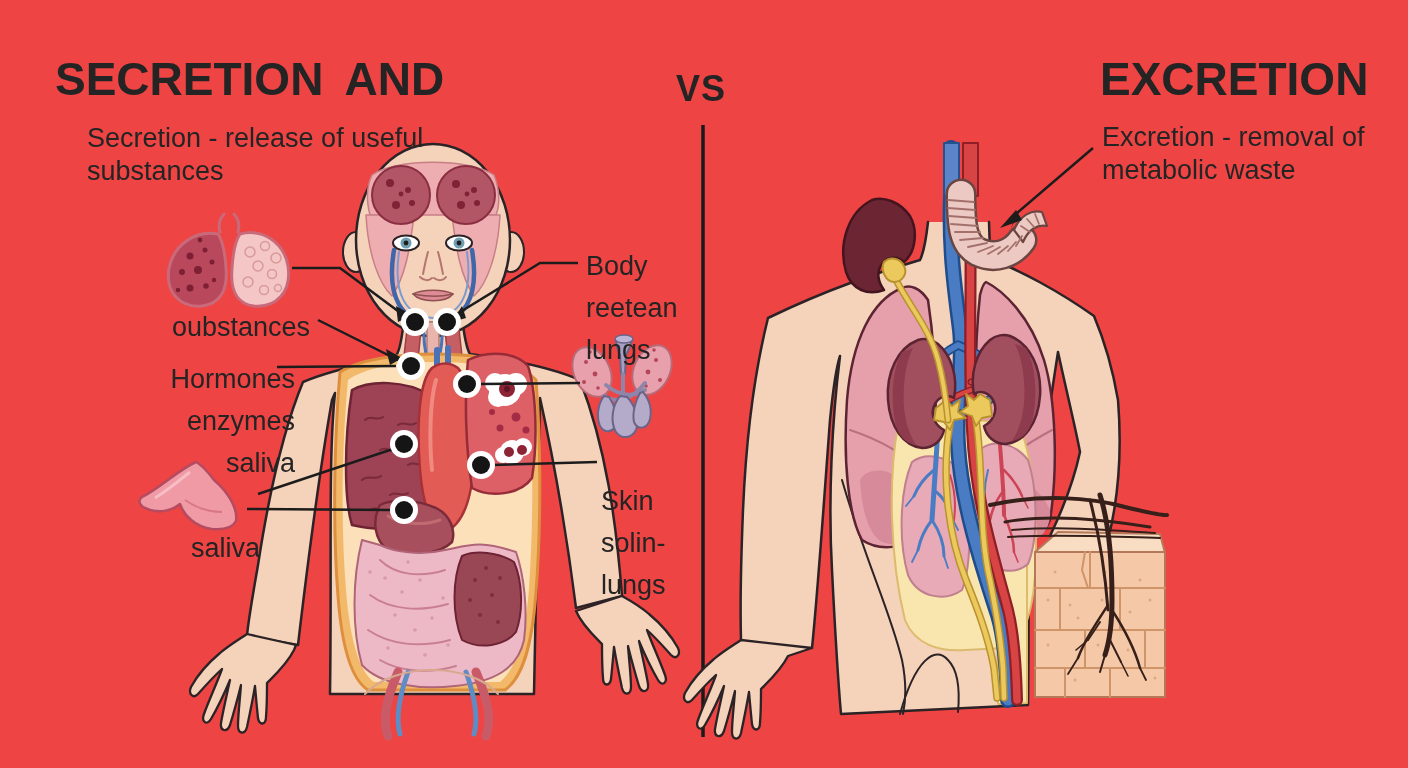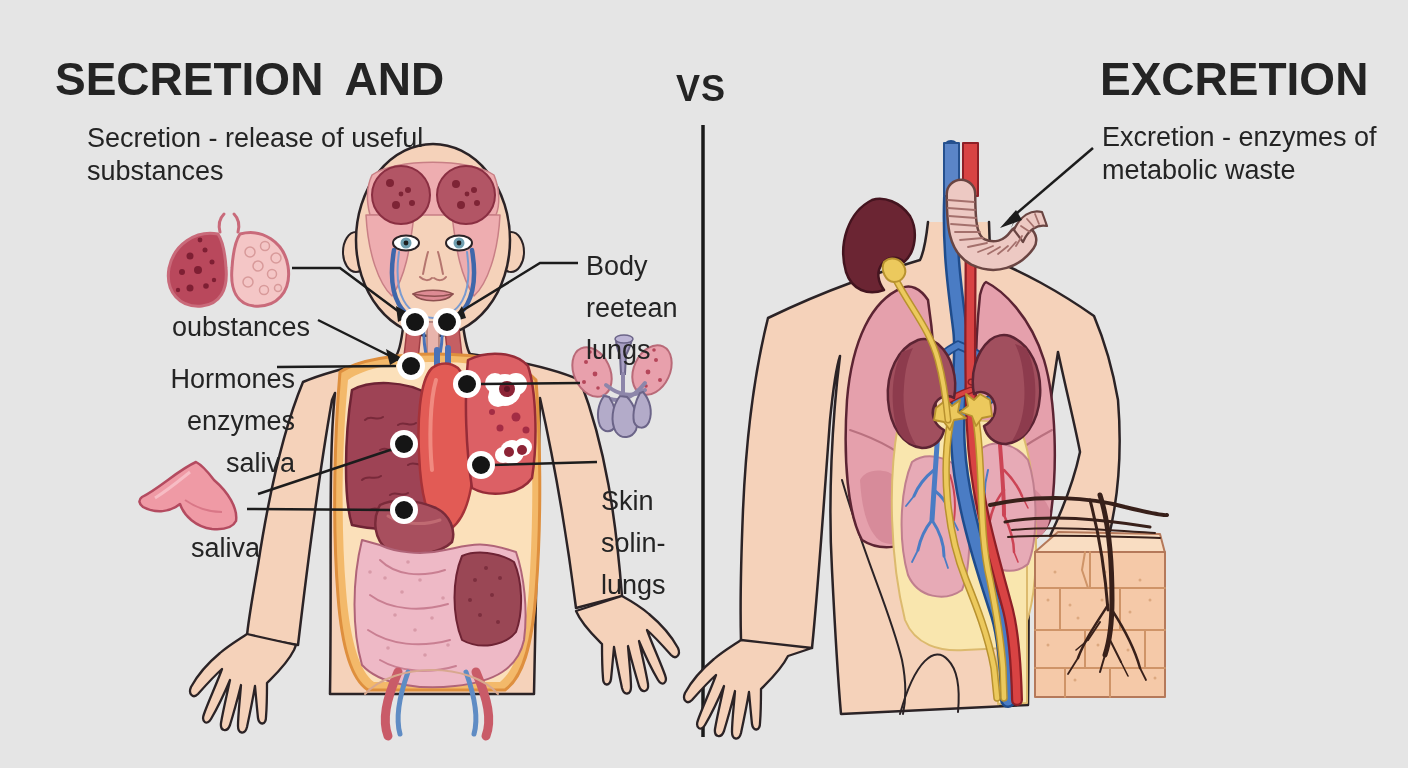--- a/index.html
+++ b/index.html
@@ -1,16 +1,16 @@
 <!DOCTYPE html>
 <html><head>
 <meta charset="utf-8">
 <style>
   html,body{margin:0;padding:0;background:#ffffff;}
-  .stage{position:relative;width:1408px;height:768px;background:#e5e5e5;overflow:hidden;
+  .stage{position:relative;width:1408px;height:768px;background:#ef4444;overflow:hidden;
          font-family:"Liberation Sans","DejaVu Sans",sans-serif;color:#262626;}
   .art{position:absolute;left:0;top:0;}
   .txt{position:absolute;white-space:pre-line;}
   .title{font-weight:700;font-size:46px;letter-spacing:0px;line-height:1;color:#242424;word-spacing:10px;}
   .subtitle{font-size:27px;line-height:33px;color:#242424;}
   .vs{font-weight:700;font-size:36px;color:#242424;letter-spacing:1px;}
   .lbl{font-size:27px;line-height:42px;color:#242424;}
   .center{text-align:right;}
 </style>
 </head>
@@ -401,21 +401,21 @@
     <polygon points="1001,227 1019,213 1011,228 1015,218" fill="#1c1c1c"></polygon>
     <polygon points="1000,228 1016,210 1022,220" fill="#1c1c1c"></polygon>
   </g>
 </svg>
 
   <div class="txt title" style="left:55px;top:56px;">SECRETION AND</div>
   <div class="txt subtitle" style="left:55px;top:122px;margin-left:32px;">Secretion - release of useful
 substances</div>
   <div class="txt vs" style="left:676px;top:68px;">VS</div>
   <div class="txt title" style="left:1100px;top:56px;">EXCRETION</div>
-  <div class="txt subtitle" style="left:1102px;top:121px;">Excretion - enzymes of
+  <div class="txt subtitle" style="left:1102px;top:121px;">Excretion - removal of
 metabolic waste</div>
 
   <div class="txt lbl center" style="left:140px;top:306px;width:170px;">oubstances</div>
   <div class="txt lbl center" style="left:125px;top:358px;width:170px;">Hormones
 enzymes
 saliva</div>
   <div class="txt lbl center" style="left:150px;top:527px;width:110px;">saliva</div>
   <div class="txt lbl" style="left:586px;top:245px;">Body
 reetean
 lungs</div>

